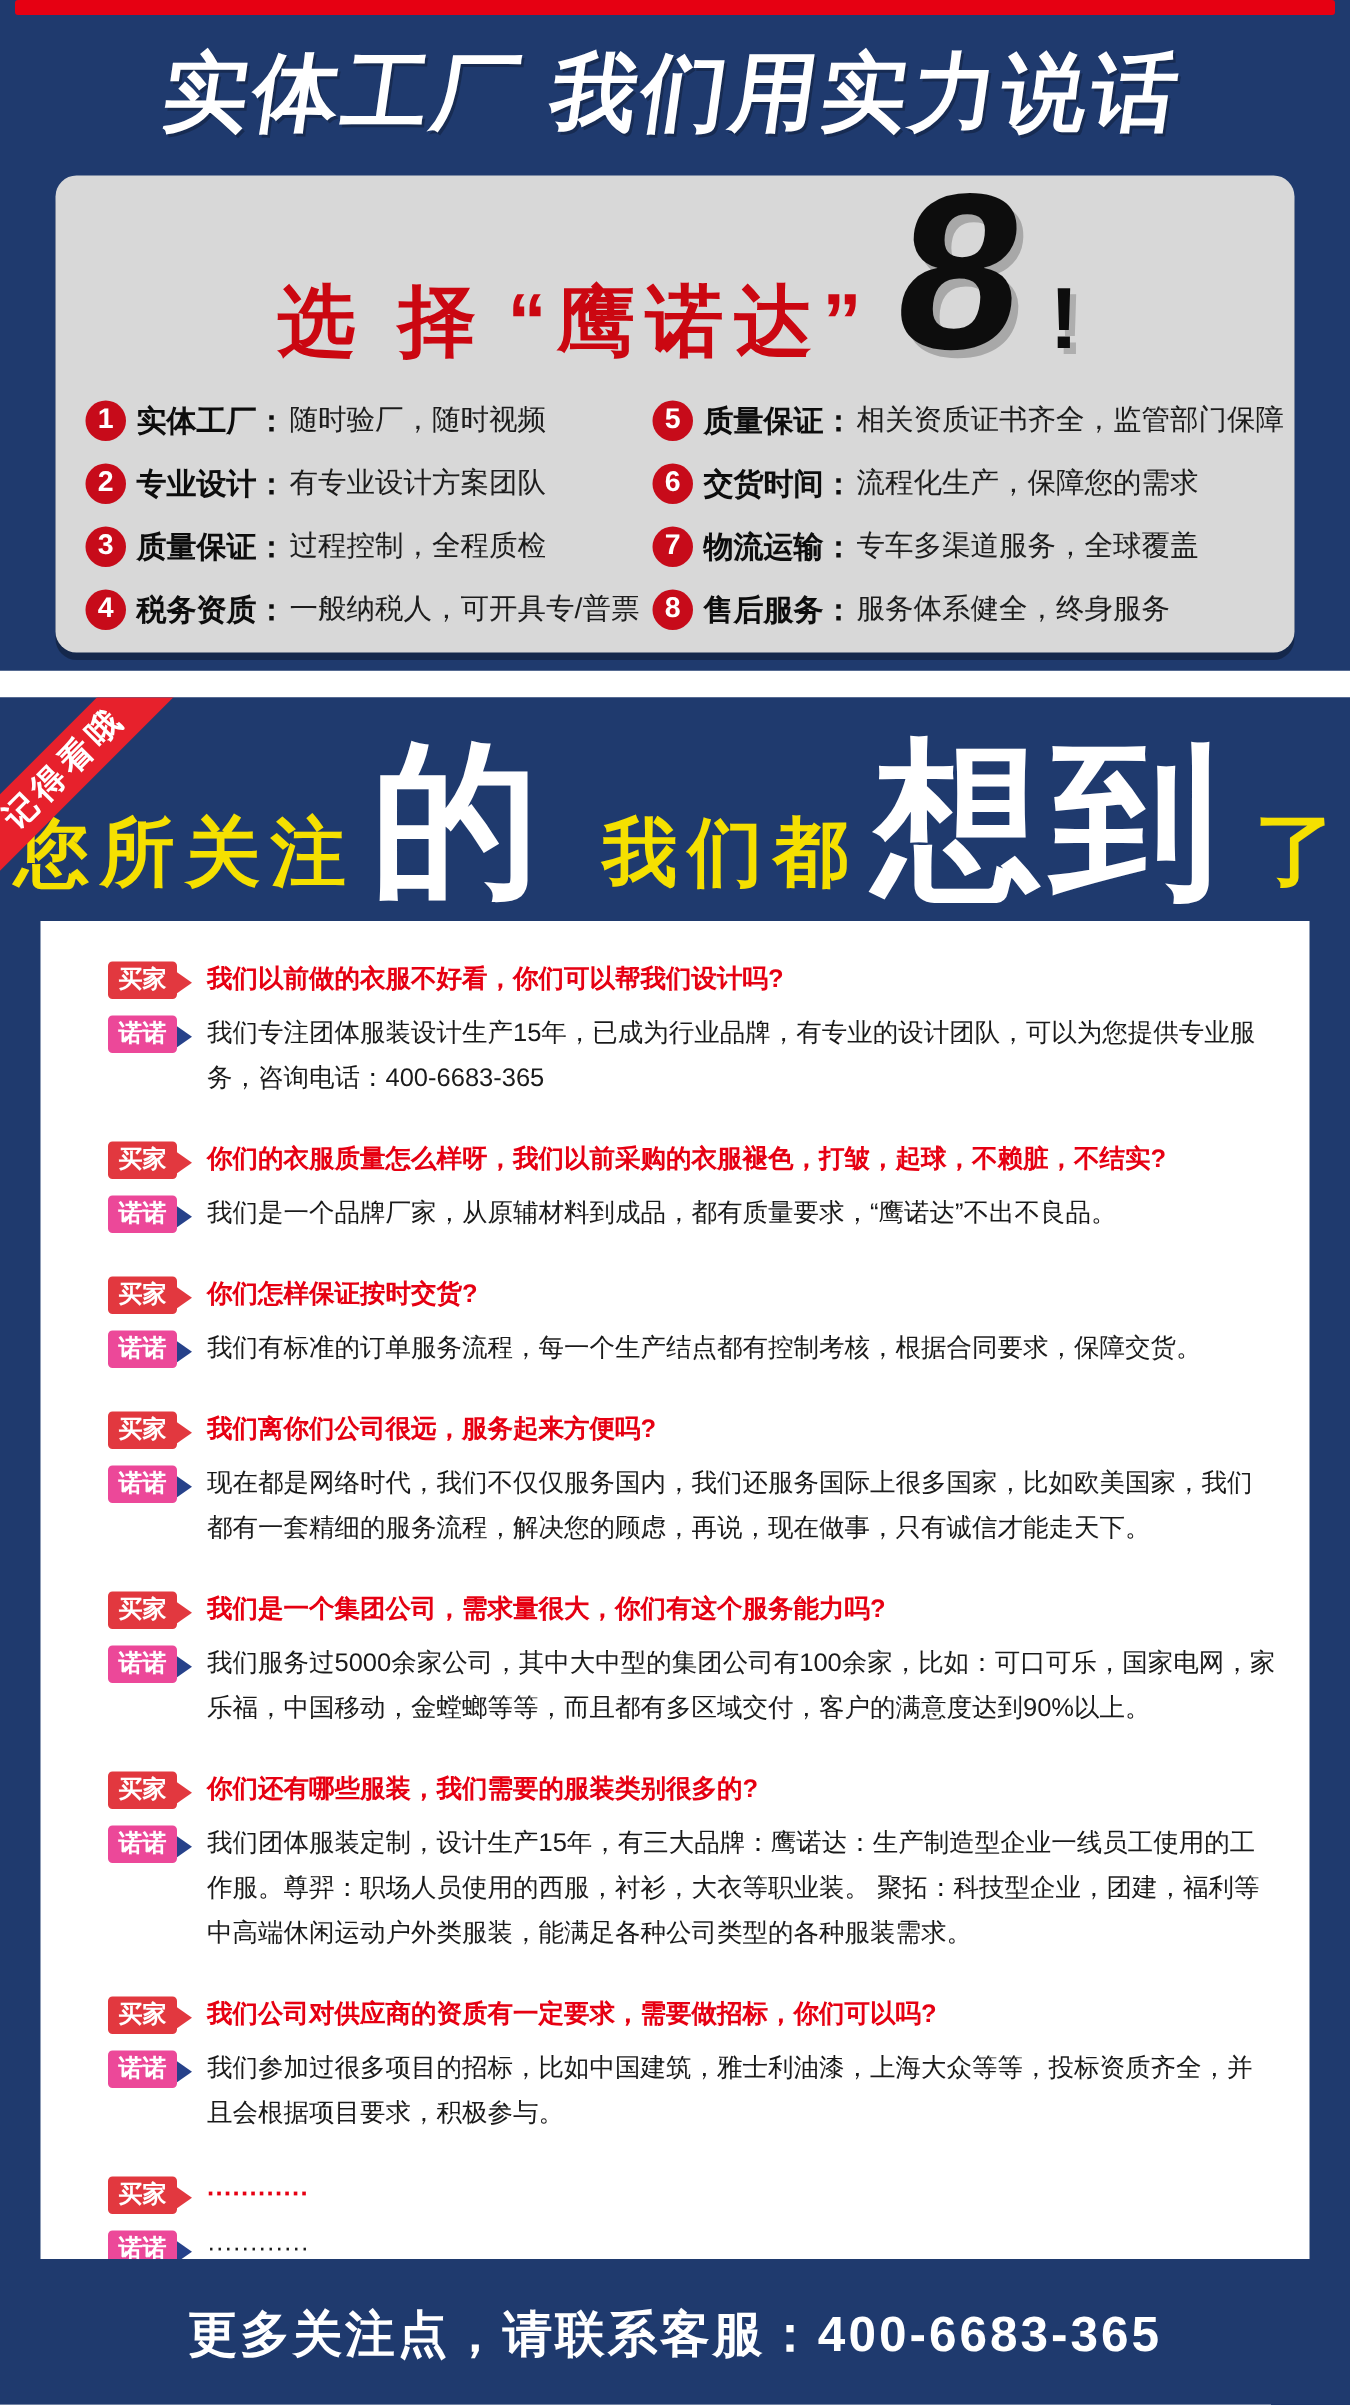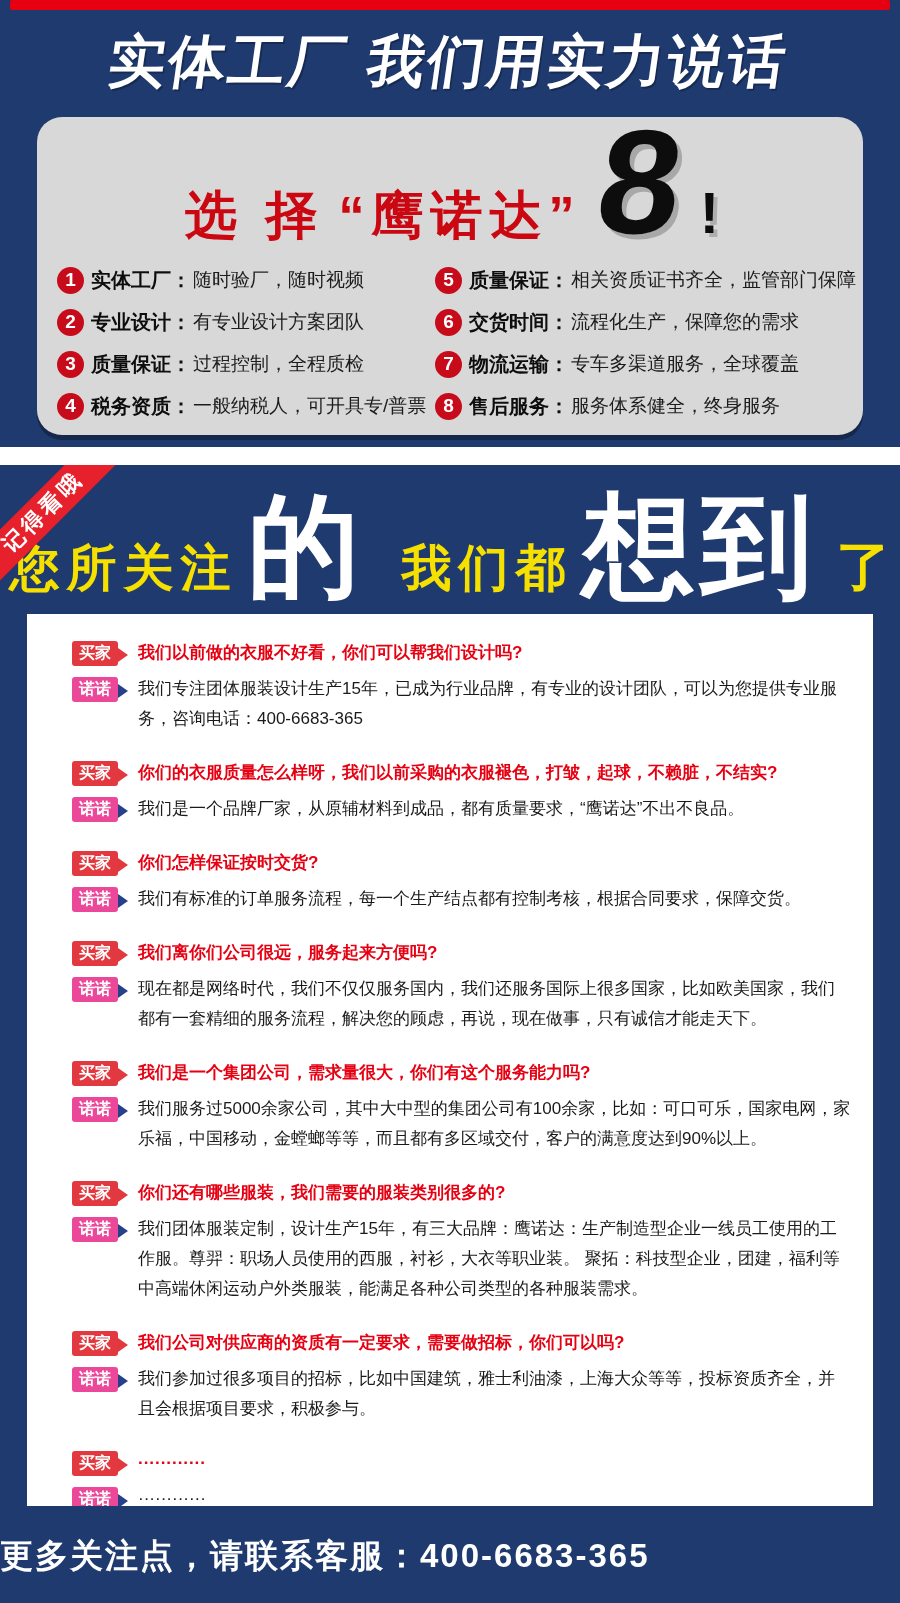--- a/index.html
+++ b/index.html
@@ -14,21 +14,21 @@
   .section-top { position:relative; height:447px; background:#1f3a6e; }
   .top-strip { position:absolute; top:0; left:10px; right:10px; height:10px; background:#e60012; border-radius:2px; }
   .main-title {
     padding-top:24px; text-align:center;
     color:#ffffff; font-size:57px; font-weight:bold;
     transform:skewX(-8deg); letter-spacing:3px;
     text-shadow:2px 2px 0 rgba(0,0,0,.25);
   }
   .reasons-box {
     width:826px; margin:16px auto 0; height:318px;
-    background:#d8d8d8; border-radius:25px;
+    background:#d8d8d8; border-radius:14px;
     box-shadow:0 5px 0 rgba(0,0,0,.30);
     padding:6px 16px 0 20px;
   }
   .box-title-row { display:flex; align-items:baseline; justify-content:center; height:126px; }
   .t-red { color:#cb0711; font-size:52px; font-weight:bold; letter-spacing:7px; }
   .t-8 {
     color:#0d0d0d; font-size:148px; font-weight:bold; line-height:.8;
     transform:skewX(-7deg); margin:0 14px 0 18px;
     text-shadow:5px 5px 0 #a8a8a8;
   }
@@ -77,21 +77,21 @@
   }
   .tag-buyer { background:#e2383f; }
   .tag-buyer::after { border-left-color:#e2383f; }
   .tag-seller { background:#ec4899; }
   .tag-seller::after { border-left-color:#26418a; }
   .qa-q { color:#e60012; font-size:17px; font-weight:bold; line-height:30px; }
   .qa-a { color:#1a1a1a; font-size:17px; line-height:30px; flex:1; padding-right:4px; }
   
   .footer {
     height:93px; background:#1f3a6e;
-    display:flex; align-items:center; justify-content:flex-start;
+    display:flex; align-items:center; justify-content:center;
     color:#ffffff; font-size:33px; font-weight:bold; letter-spacing:2px;
   }
 </style>
 </head>
 <body>
 
 <div class="section-top">
   <div class="top-strip"></div>
   <div class="main-title">实体工厂 我们用实力说话</div>
 

